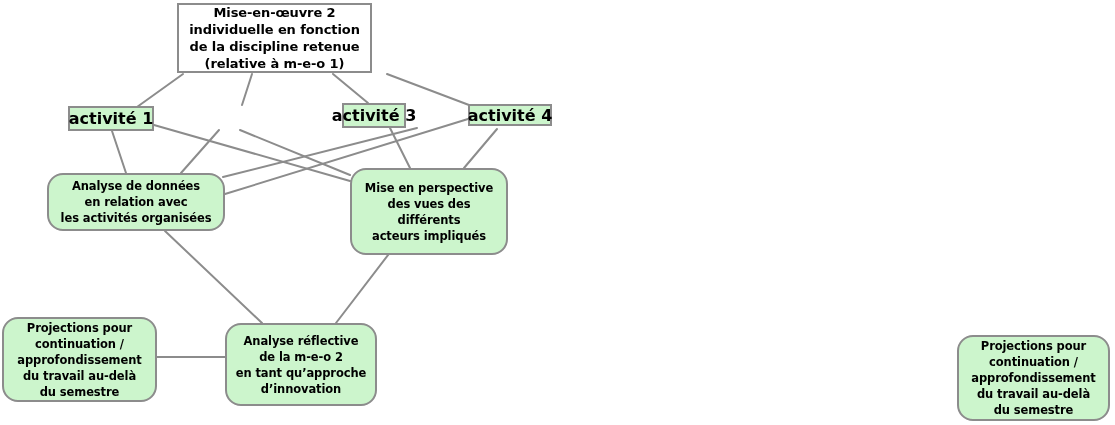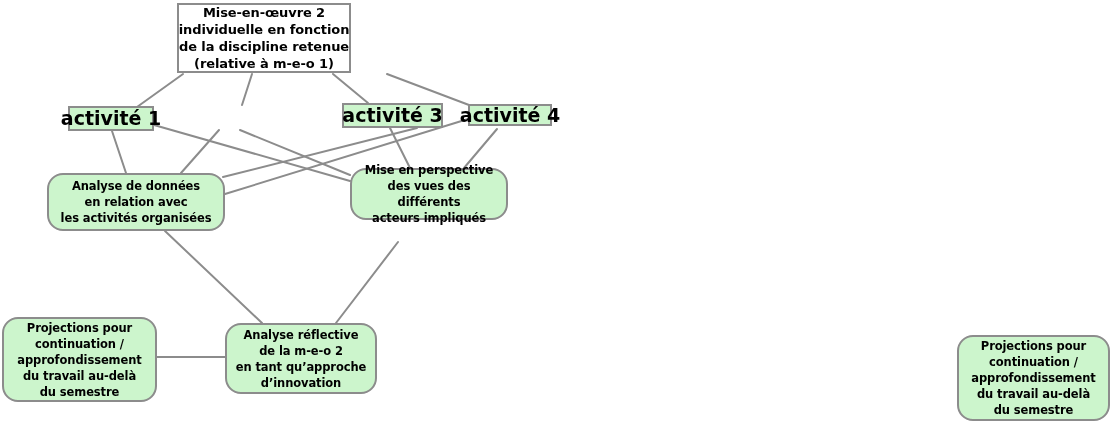--- a/index.html
+++ b/index.html
@@ -46,21 +46,21 @@
     line-height: 16px;
     letter-spacing: -0.1px;
   }
   .node.rounded { border-radius: 16px; }
   .node.root {
     background: var(--root-fill);
     font-size: 13px;
     line-height: 17px;
   }
   .node.leaf {
-    font-size: 19px;
+    font-size: 16px;
     line-height: 15px;
     letter-spacing: 0;
   }
 </style>
 </head>
 <body>
 
 <div class="stage">
 
   <svg class="edges" viewBox="0 0 1115 425" xmlns="http://www.w3.org/2000/svg">
@@ -74,48 +74,48 @@
     <line x1="468" y1="119" x2="225" y2="194"></line>
     <line x1="154" y1="125" x2="350" y2="181"></line>
     <line x1="240" y1="130" x2="350" y2="175"></line>
     <line x1="390" y1="128" x2="410" y2="168"></line>
     <line x1="497" y1="129" x2="464" y2="168"></line>
     <line x1="165" y1="231" x2="262" y2="323"></line>
     <line x1="398" y1="242" x2="336" y2="323"></line>
     <line x1="157" y1="357" x2="225" y2="357"></line>
   </svg>
 
-  <div class="node root" style="left:177px; top:3px; width:174px; height:70px;">Mise-en-œuvre 2
+  <div class="node root" style="left:177px; top:3px; width:195px; height:70px;">Mise-en-œuvre 2
 individuelle en fonction
 de la discipline retenue
 (relative à m-e-o 1)</div>
 
   <div class="node leaf" style="left:68px; top:106px; width:86px; height:25px;">activité 1</div>
 
 
-  <div class="node leaf" style="left:342px; top:103px; width:101px; height:25px;">activité 3</div>
+  <div class="node leaf" style="left:342px; top:103px; width:64px; height:25px;">activité 3</div>
 
   <div class="node leaf" style="left:468px; top:104px; width:84px; height:22px;">activité 4</div>
 
   <div class="node rounded" style="left:47px; top:173px; width:178px; height:58px;">Analyse de données
 en relation avec
 les activités organisées</div>
 
-  <div class="node rounded" style="left:350px; top:168px; width:158px; height:52px;">Mise en perspective
+  <div class="node rounded" style="left:350px; top:168px; width:158px; height:87px;">Mise en perspective
 des vues des
 différents
 acteurs impliqués</div>
 
   <div class="node rounded" style="left:2px; top:317px; width:155px; height:85px;">Projections pour
 continuation /
 approfondissement
 du travail au-delà
 du semestre</div>
 
-  <div class="node rounded" style="left:225px; top:323px; width:152px; height:71px;">Analyse réflective
+  <div class="node rounded" style="left:225px; top:323px; width:152px; height:83px;">Analyse réflective
 de la m-e-o 2
 en tant qu’approche
 d’innovation</div>
 
   <div class="node rounded" style="left:957px; top:335px; width:153px; height:86px;">Projections pour
 continuation /
 approfondissement
 du travail au-delà
 du semestre</div>
 

